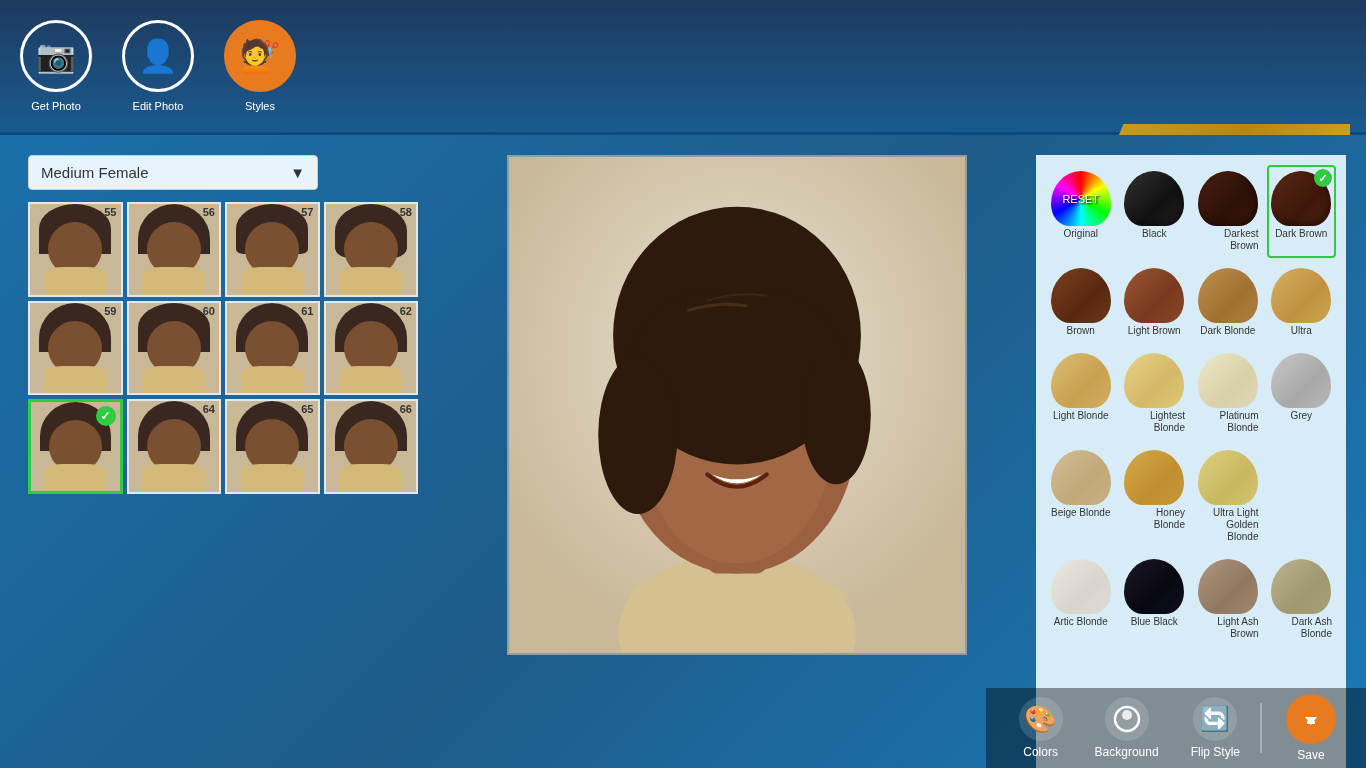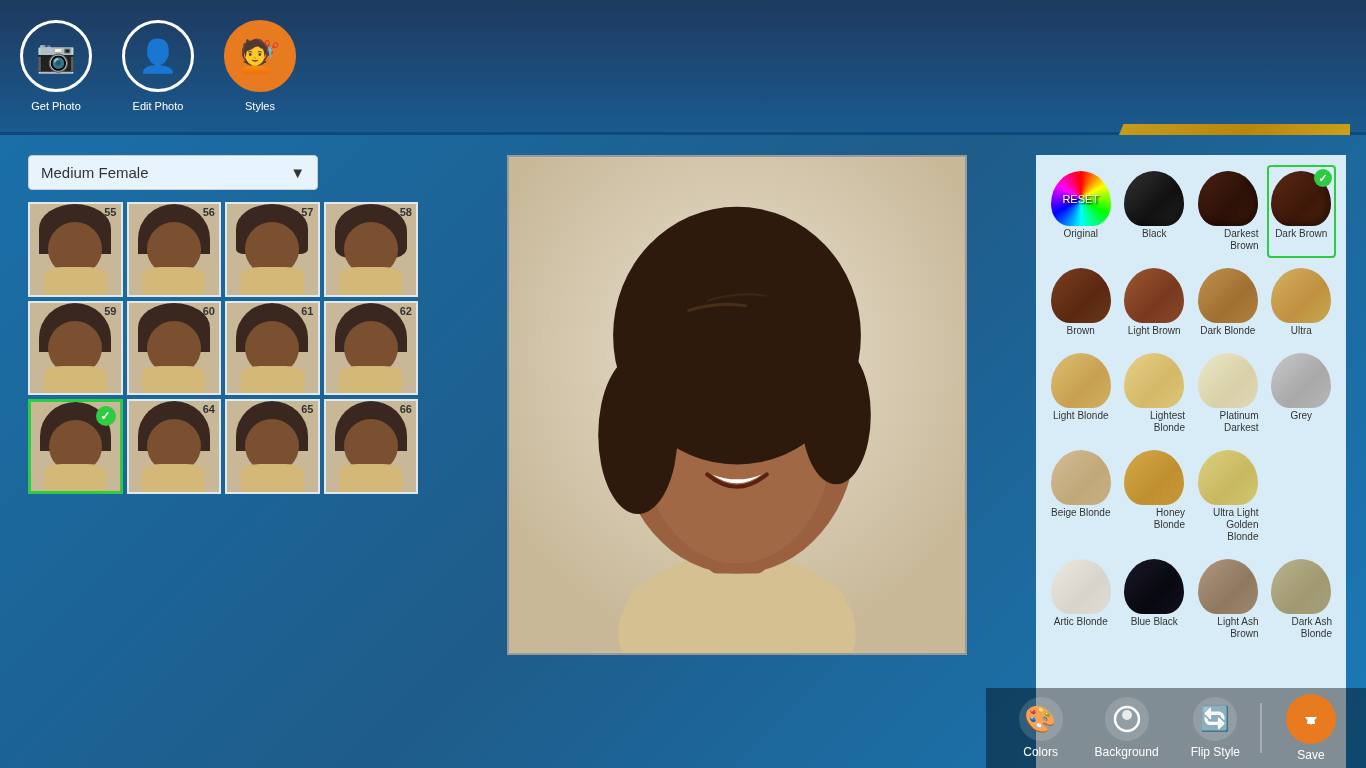--- a/index.html
+++ b/index.html
@@ -560,21 +560,21 @@
       <div class="color-item">
         <div class="color-swatch" style="background:linear-gradient(135deg,#dcc070 0%,#c8a050 60%,#d0b060 100%);"></div>
         <span class="color-label">Light Blonde</span>
       </div>
       <div class="color-item">
         <div class="color-swatch" style="background:linear-gradient(135deg,#e8d088 0%,#d4b868 60%,#dcc878 100%);"></div>
         <span class="color-label">Lightest Blonde</span>
       </div>
       <div class="color-item">
         <div class="color-swatch" style="background:linear-gradient(135deg,#ece8c8 0%,#d8d0a8 60%,#e0d8b8 100%);"></div>
-        <span class="color-label">Platinum Darkest</span>
+        <span class="color-label">Platinum Blonde</span>
       </div>
       <div class="color-item">
         <div class="color-swatch" style="background:linear-gradient(135deg,#c8c8c8 0%,#a8a8a8 60%,#b8b8b8 100%);"></div>
         <span class="color-label">Grey</span>
       </div>
     </div>
 
     <div class="color-row">
       <div class="color-item">
         <div class="color-swatch" style="background:linear-gradient(135deg,#d4bc98 0%,#c0a878 60%,#c8b088 100%);"></div>

